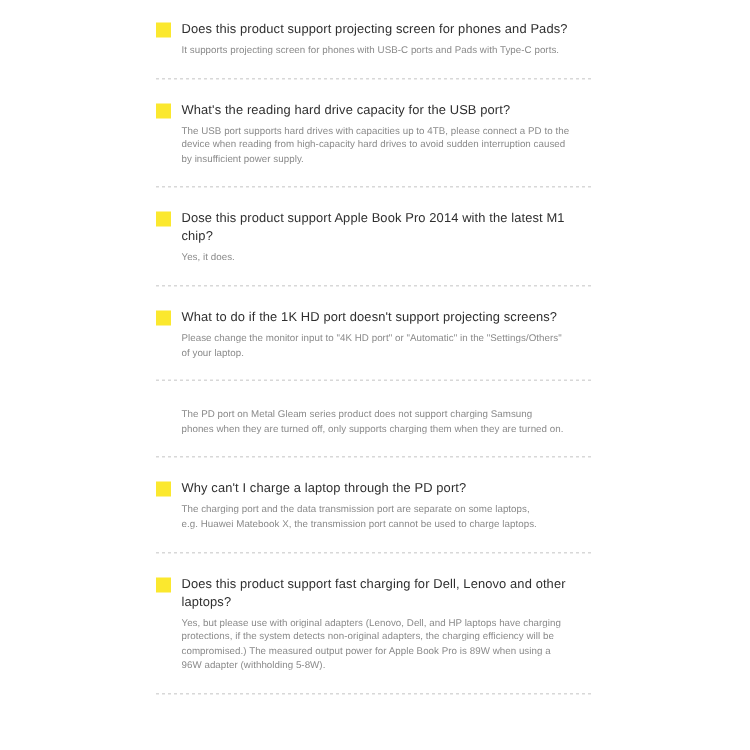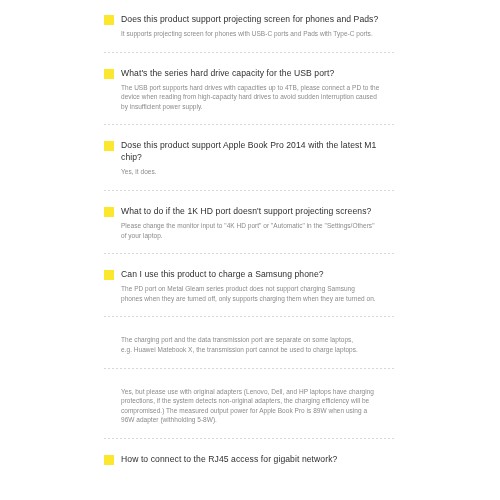--- a/index.html
+++ b/index.html
@@ -92,21 +92,21 @@
         <div class="a-text">
           <span class="a-line">It supports projecting screen for phones with USB-C ports and Pads with Type-C ports.</span>
         </div>
       </li>
       <div class="spacer-before-div"></div>
       <div class="divider"></div>
       <div class="spacer-after-div"></div>
       <li class="faq-item">
         <div class="q-row">
           <span class="q-marker"></span>
-          <span class="q-text">What's the series hard drive capacity for the USB port?</span>
+          <span class="q-text">What's the reading hard drive capacity for the USB port?</span>
         </div>
         <div class="a-text">
           <span class="a-line">The USB port supports hard drives with capacities up to 4TB, please connect a PD to the</span>
           <span class="a-line">device when reading from high-capacity hard drives to avoid sudden interruption caused</span>
           <span class="a-line">by insufficient power supply.</span>
         </div>
       </li>
       <div class="spacer-before-div"></div>
       <div class="divider"></div>
       <div class="spacer-after-div"></div>
@@ -129,52 +129,50 @@
         </div>
         <div class="a-text">
           <span class="a-line">Please change the monitor input to "4K HD port" or "Automatic" in the "Settings/Others"</span>
           <span class="a-line">of your laptop.</span>
         </div>
       </li>
       <div class="spacer-before-div"></div>
       <div class="divider"></div>
       <div class="spacer-after-div"></div>
       <li class="faq-item">
-        <div class="q-row">
-          <span class="q-marker"></span>
-          <span class="q-text">Can I use this product to charge a Samsung phone?</span>
-        </div>
         <div class="a-text">
           <span class="a-line">The PD port on Metal Gleam series product does not support charging Samsung</span>
           <span class="a-line">phones when they are turned off, only supports charging them when they are turned on.</span>
         </div>
       </li>
       <div class="spacer-before-div"></div>
       <div class="divider"></div>
       <div class="spacer-after-div"></div>
       <li class="faq-item">
+        <div class="q-row">
+          <span class="q-marker"></span>
+          <span class="q-text">Why can't I charge a laptop through the PD port?</span>
+        </div>
         <div class="a-text">
           <span class="a-line">The charging port and the data transmission port are separate on some laptops,</span>
           <span class="a-line">e.g. Huawei Matebook X, the transmission port cannot be used to charge laptops.</span>
         </div>
       </li>
       <div class="spacer-before-div"></div>
       <div class="divider"></div>
       <div class="spacer-after-div"></div>
       <li class="faq-item">
+        <div class="q-row">
+          <span class="q-marker"></span>
+          <span class="q-text">Does this product support fast charging for Dell, Lenovo and other laptops?</span>
+        </div>
         <div class="a-text">
           <span class="a-line">Yes, but please use with original adapters (Lenovo, Dell, and HP laptops have charging</span>
           <span class="a-line">protections, if the system detects non-original adapters, the charging efficiency will be</span>
           <span class="a-line">compromised.) The measured output power for Apple Book Pro is 89W when using a</span>
           <span class="a-line">96W adapter (withholding 5-8W).</span>
         </div>
       </li>
       <div class="spacer-before-div"></div>
       <div class="divider"></div>
       <div class="spacer-after-div"></div>
-      <li class="faq-item">
-        <div class="q-row">
-          <span class="q-marker"></span>
-          <span class="q-text">How to connect to the RJ45 access for gigabit network?</span>
-        </div>
-      </li>
     </ul>
 </div>
 
 </body></html>

